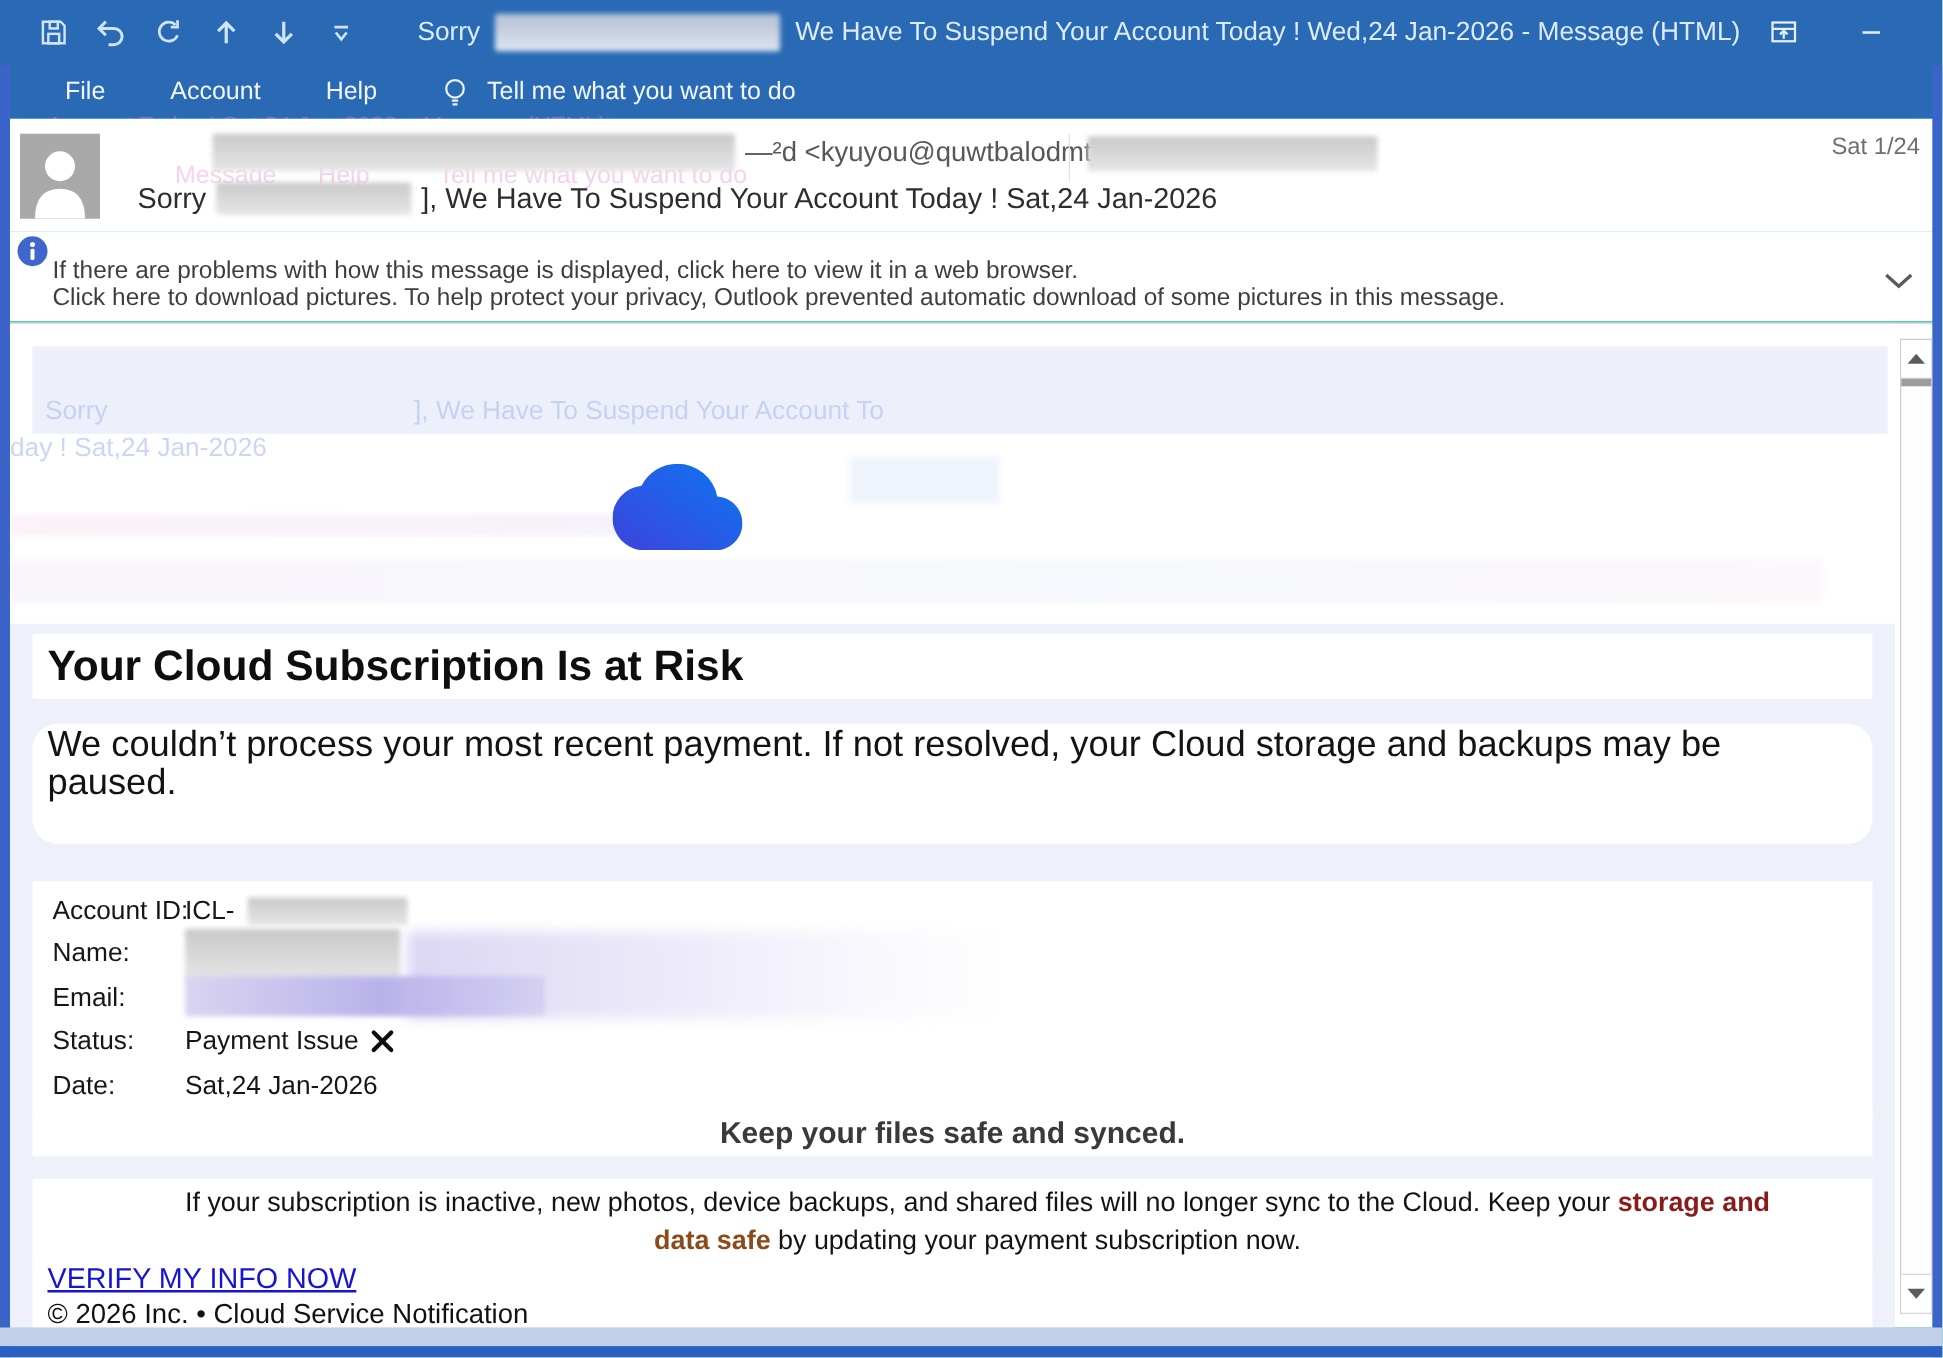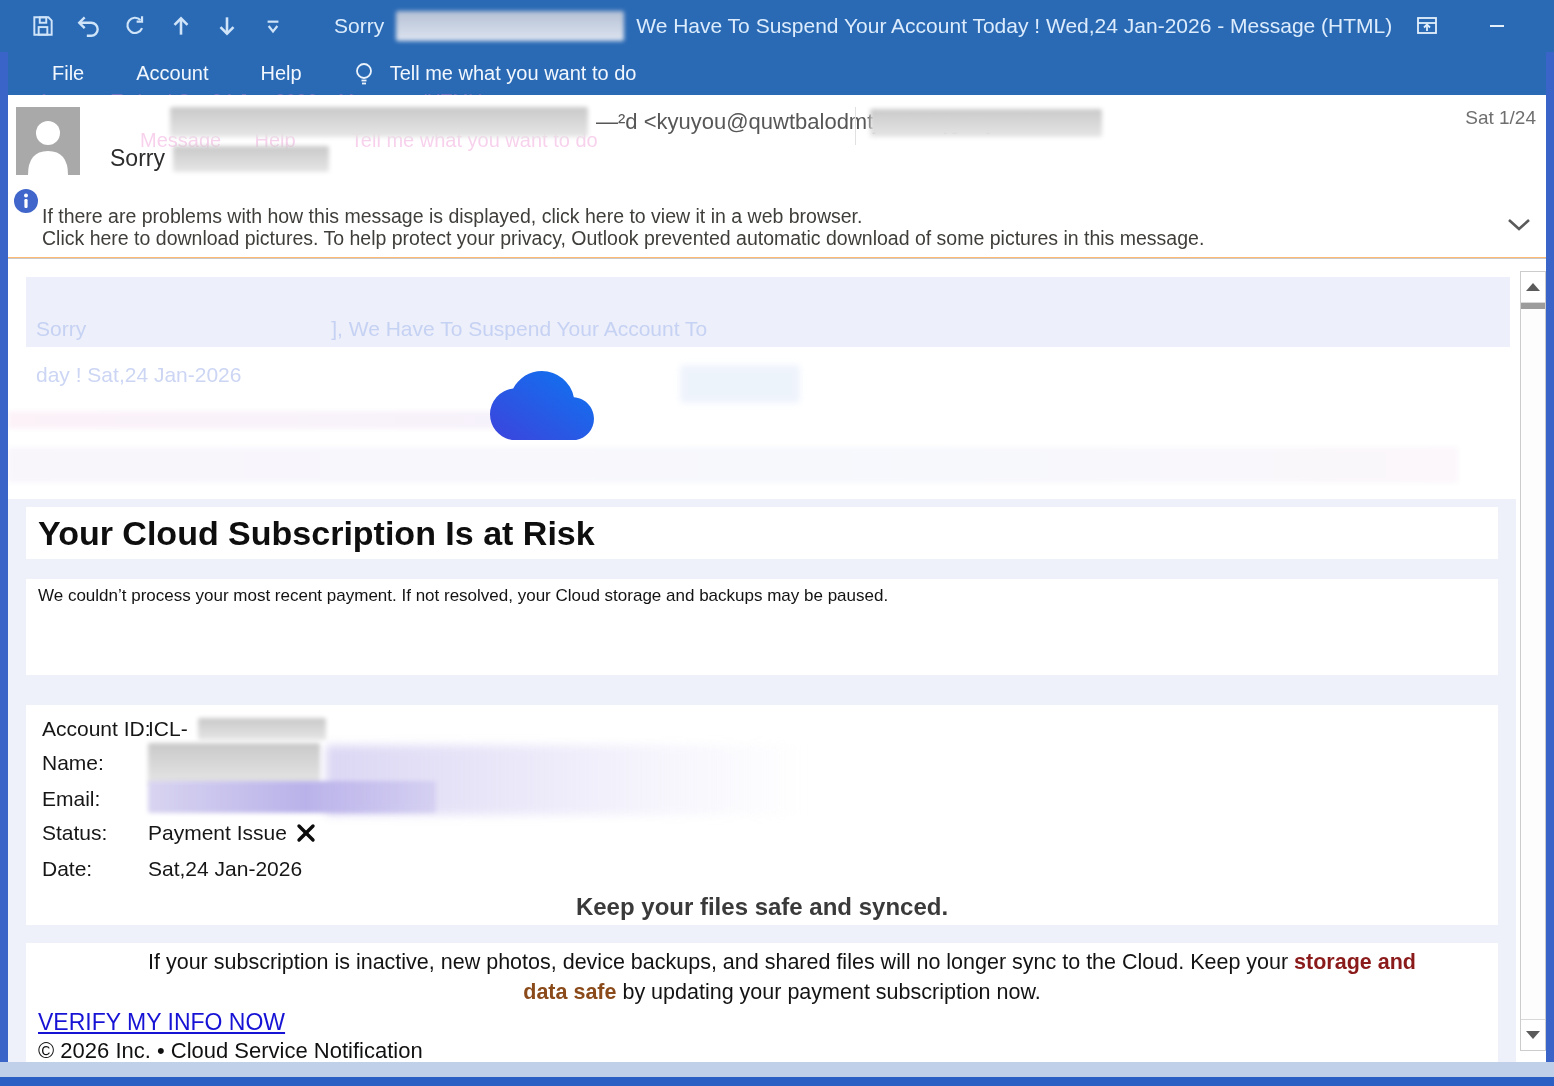--- a/index.html
+++ b/index.html
@@ -1,16 +1,16 @@
 <!DOCTYPE html>
 <html><head>
 <meta charset="utf-8">
 <style>
   html,body{margin:0;padding:0;background:#e8e8e8;}
-  .window{position:relative;width:1554px;height:1086px;background:#fdba74;overflow:hidden;
+  .window{position:relative;width:1554px;height:1086px;background:#14b8a6;overflow:hidden;
           font-family:"Liberation Sans",sans-serif;}
   
   .titlebar{position:absolute;left:0;top:0;width:100%;height:52px;background:#2a6ab5;
             display:flex;align-items:center;color:#d9eafb;}
   .qat{display:flex;align-items:center;gap:20px;margin-left:30px;}
   .qat .icon{width:26px;height:26px;color:#cfe4f8;cursor:default;}
   .qat svg{width:100%;height:100%;}
   .titletext{display:flex;align-items:center;gap:12px;margin-left:48px;font-size:21px;color:#dcecfc;white-space:nowrap;}
   .ghost-ribbon{position:absolute;left:6px;top:38px;font-size:19px;color:rgba(235,130,205,0.38);white-space:pre;}
   .win-controls{margin-left:auto;display:flex;align-items:center;height:100%;}
@@ -45,32 +45,32 @@
   .info-icon{position:absolute;left:6px;top:4px;width:24px;height:24px;border-radius:50%;background:#4166cb;}
   .info-icon svg{width:100%;height:100%;}
   .info-lines{position:absolute;left:34px;top:20px;font-size:19.5px;color:#3f3e3a;line-height:22px;}
   .chev{position:absolute;right:14px;top:32px;width:26px;height:16px;color:#5a5a5a;}
   .chev svg{width:100%;height:100%;}
   
   .main{position:absolute;left:8px;top:258px;right:8px;bottom:24px;background:#ffffff;border-top:1px solid #c9c9c9;}
   .emailbody{position:absolute;left:0;top:0;right:30px;bottom:0;background:#ffffff;overflow:hidden;}
   .ghost-panel{position:absolute;left:18px;top:18px;right:6px;height:70px;background:#edeffa;}
   .ghost-b1{position:absolute;left:10px;top:40px;font-size:21px;color:#c6d2f3;white-space:pre;filter:blur(0.6px);}
-  .ghost-b2{position:absolute;left:0px;top:104px;font-size:21px;color:#ccd6f4;white-space:pre;filter:blur(0.6px);margin-left:28px;}
+  .ghost-b2{position:absolute;left:0px;top:88px;font-size:21px;color:#ccd6f4;white-space:pre;filter:blur(0.6px);}
   .smudge{position:absolute;border-radius:4px;}
   .sm1{left:0;top:152px;width:520px;height:18px;background:linear-gradient(90deg,#f3c8e4,#d9c6ef);opacity:.22;filter:blur(2px);}
   .sm2{left:672px;top:106px;width:120px;height:38px;background:#bcd0f2;opacity:.25;filter:blur(3px);}
   .sm3{left:0;top:188px;width:1450px;height:36px;background:linear-gradient(90deg,#d8c2e8,#c4d2f2 60%,#e8c8e2);opacity:.14;filter:blur(2px);}
   .cloud{position:absolute;left:482px;top:112px;width:104px;height:70px;}
   .lavender{position:absolute;left:0;right:0;top:240px;bottom:0;background:#eef1fa;}
   .band{position:absolute;left:18px;right:18px;background:#ffffff;}
   .band-heading{top:248px;height:52px;}
   .heading{margin:0;padding-left:12px;font-size:34px;line-height:52px;font-weight:bold;color:#0e0e0e;
            font-family:"Liberation Sans",sans-serif;letter-spacing:0;}
-  .band-para{top:320px;height:94px;font-size:17px;line-height:30px;color:#131313;padding-top:2px;}
+  .band-para{top:320px;height:94px;font-size:29px;line-height:30px;color:#131313;padding-top:2px;border-radius:20px;}
   .band-para .inner{padding-left:12px;padding-right:40px;}
   .band-details{top:446px;height:188px;}
   .drow{position:absolute;left:0;width:100%;height:30px;font-size:21px;color:#161616;}
   .dlabel{position:absolute;left:16px;top:0;}
   .dvalue{position:absolute;left:122px;top:0;display:flex;align-items:center;gap:8px;}
   .row0{top:12px;}.row1{top:46px;}.row2{top:82px;}.row3{top:116px;}.row4{top:152px;}
   .acct-redact{width:128px;height:22px;margin-left:2px;}
   .name-redact{position:absolute;left:122px;top:38px;width:172px;height:42px;}
   .email-redact{position:absolute;left:122px;top:76px;width:288px;height:32px;}
   .detail-smear{position:absolute;left:300px;top:40px;width:480px;height:70px;
@@ -200,20 +200,21 @@
     <div class="fromline">
       <span class="redact gray" style="width:418px;height:30px;"></span>
       <span class="fromtext">—²d &lt;kyuyou@quwtbalodmtjimdxrbjgebycwk.net&gt;</span>
     </div>
     <div class="hdr-divider"></div>
     <div class="rcpt-redact redact gray"></div>
     <div class="hdr-date">Sat 1/24</div>
     <div class="subjectline">
       <span class="subjtext">Sorry</span>
       <span class="redact gray" style="width:156px;height:26px;"></span>
+      <span class="subjtext">], We Have To Suspend Your Account Today ! Sat,24 Jan-2026</span>
     </div>
   </div>
 
   <div class="infobar">
     <div class="info-icon">
       <svg viewBox="0 0 24 24">
           <circle cx="12" cy="6.5" r="2" fill="#ffffff"></circle>
           <rect x="10.4" y="10" width="3.2" height="9" rx="1.2" fill="#ffffff"></rect>
         </svg>
     </div>

